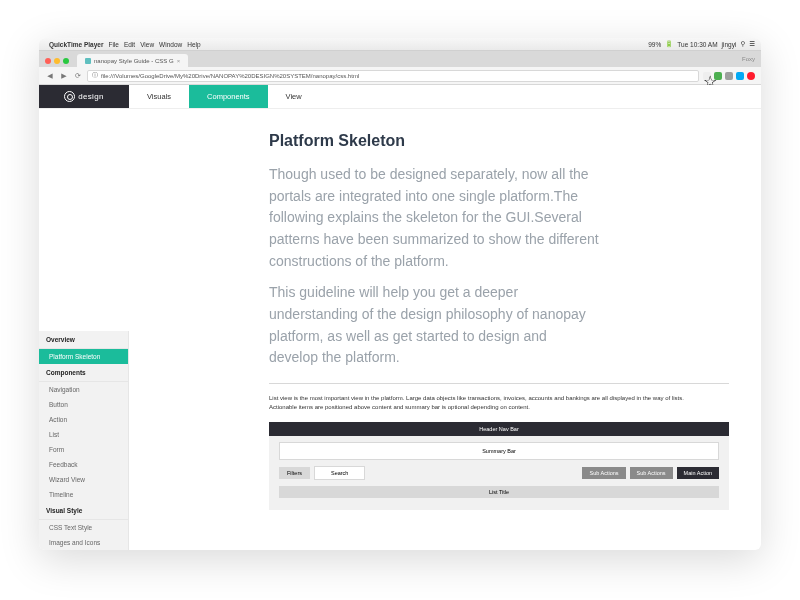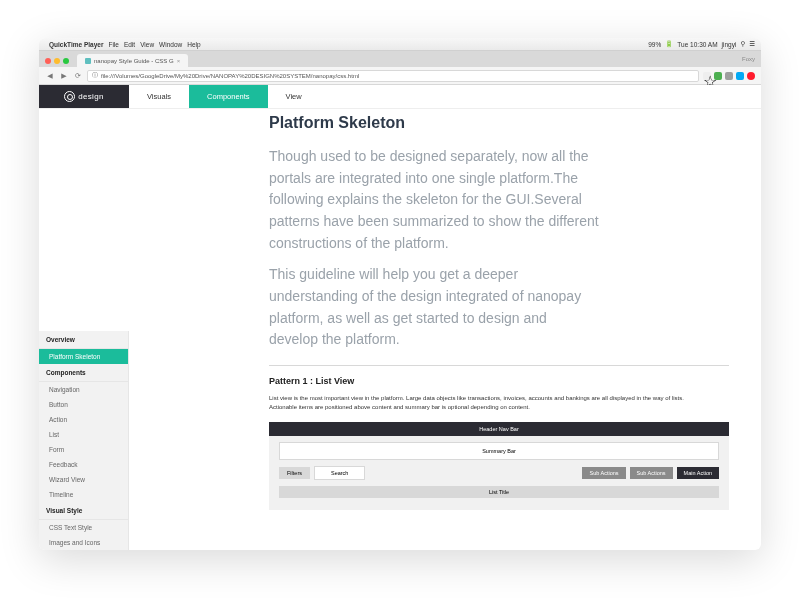--- a/index.html
+++ b/index.html
@@ -151,23 +151,22 @@
       <div class="sb-item">Timeline</div>
 
       <div class="sb-head">Visual Style</div>
       <div class="sb-item">CSS Text Style</div>
       <div class="sb-item">Images and Icons</div>
     </div>
 
     <div class="main">
       <h1 class="page-title">Platform Skeleton</h1>
       <p class="intro">Though used to be designed separately, now all the portals are integrated into one single platform.The following explains the skeleton for the GUI.Several patterns have been summarized to show the different constructions of the platform.</p>
-      <p class="intro">This guideline will help you get a deeper understanding of the design integrated of nanopay platform, as well as get started to design and develop the platform.</p>
+      <p class="intro">This guideline will help you get a deeper understanding of the design philosophy of nanopay platform, as well as get started to design and develop the platform.</p>
       <hr class="rule">
-      <h3 class="pattern-title">Pattern 1 : List View</h3>
       <p class="pattern-desc">List view is the most important view in the platform. Large data objects like transactions, invoices, accounts and bankings are all displayed in the way of lists. Actionable items are positioned above content and summary bar is optional depending on content.</p>
 
       <div class="wf">
         <div class="wf-header">Header Nav Bar</div>
         <div class="wf-body">
           <div class="wf-summary">Summary Bar</div>
           <div class="wf-row">
             <div class="wf-filters">Filters</div>
             <div class="wf-search">Search</div>
             <div class="wf-spacer"></div>

